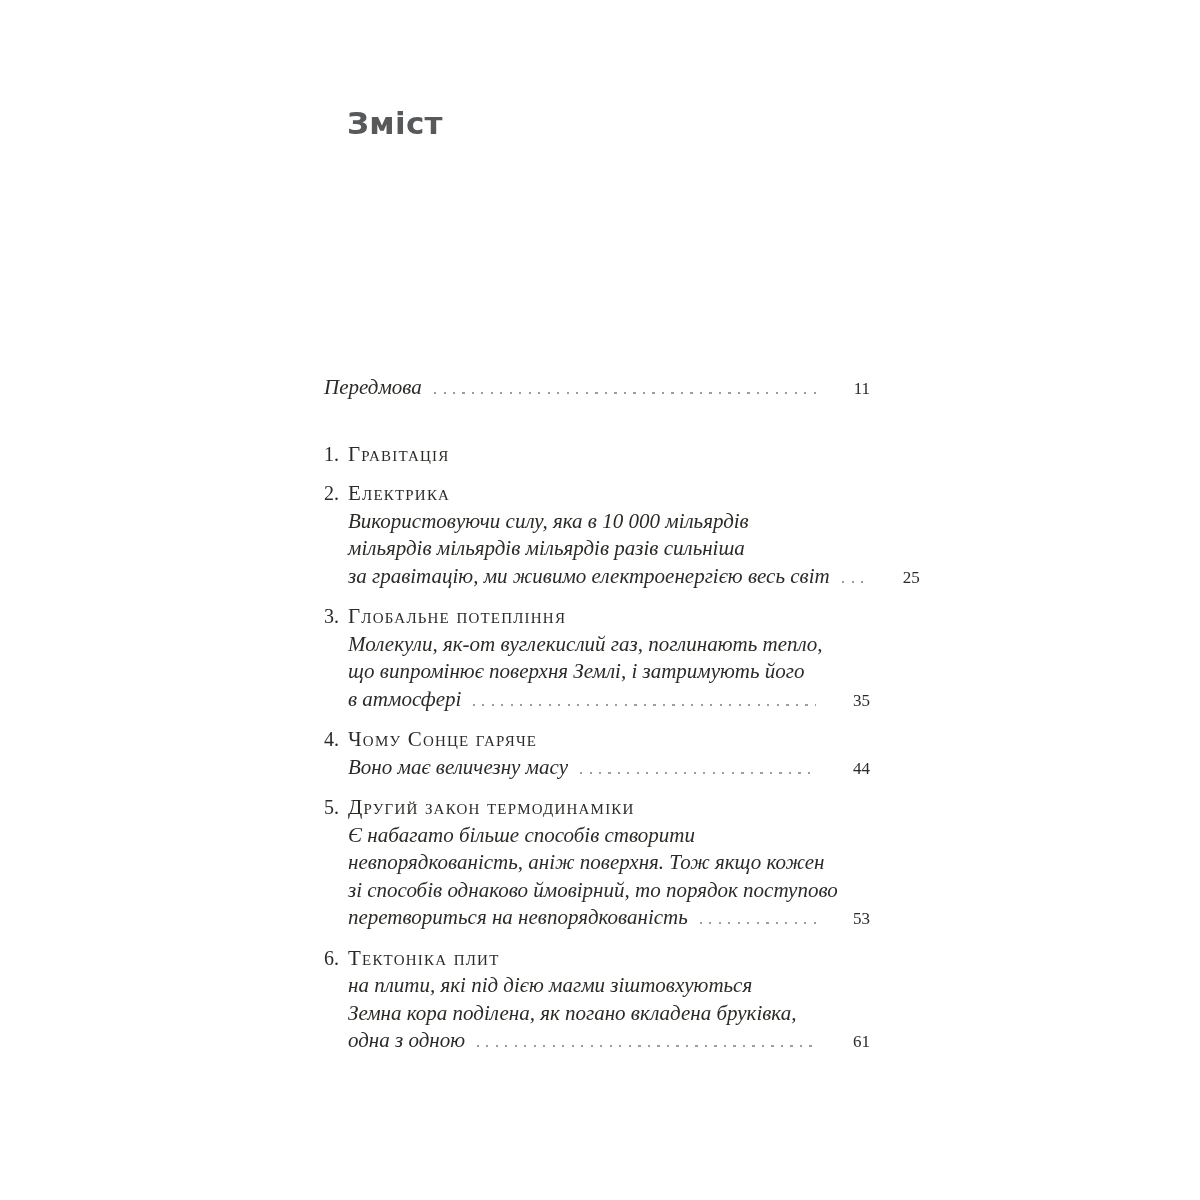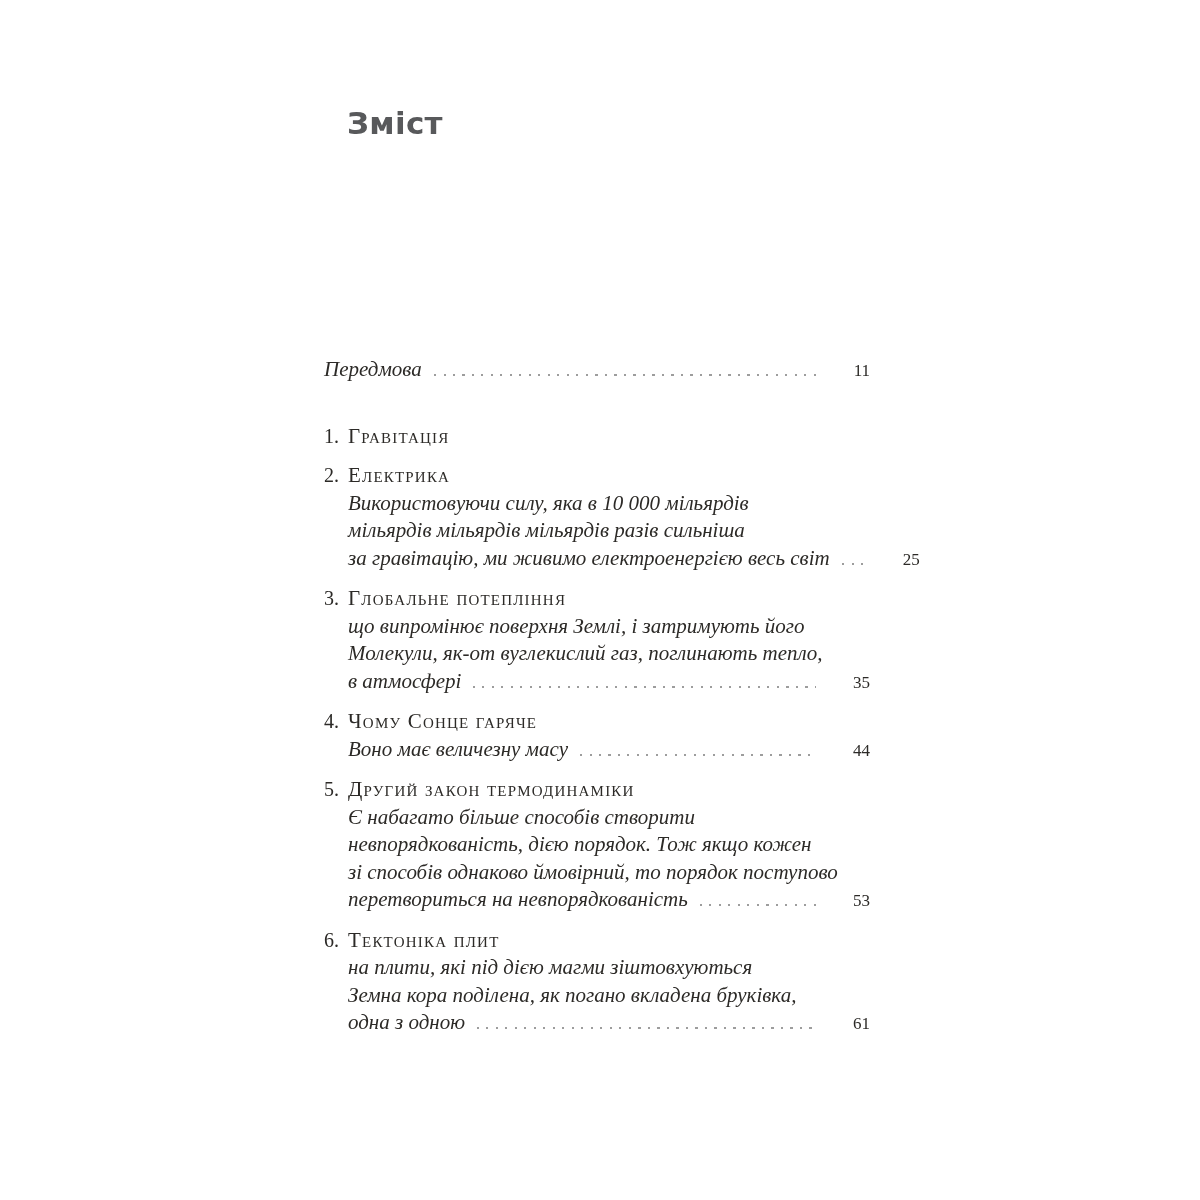--- a/index.html
+++ b/index.html
@@ -23,21 +23,21 @@
     margin: 0;
     font-family: "DejaVu Sans", "Liberation Sans", sans-serif;
     font-weight: bold;
     font-size: 31px;
     line-height: 1;
     color: #58595b;
     letter-spacing: 0.3px;
   }
   .toc {
     position: absolute;
-    top: 356px;
+    top: 374px;
     left: 324px;
     width: 546px;
     font-size: 21px;
     line-height: 27.5px;
   }
   .entry { margin-top: 12px; }
   .entry.preface { margin-top: 0; margin-bottom: 38px; }
   .heading { display: flex; }
   .num {
     flex: none;
@@ -113,24 +113,24 @@
             </div>
           </div>
         </div>
         <div class="entry">
           <div class="heading">
             <span class="num">3.</span>
             <span class="chapter">Глобальне потепління</span>
           </div>
           <div class="sub">
             <div class="line">
-              <span class="subtext">що випромінює поверхня Землі, і затримують його</span>
+              <span class="subtext">Молекули, як-от вуглекислий газ, поглинають тепло,</span>
             </div>
             <div class="line">
-              <span class="subtext">Молекули, як-от вуглекислий газ, поглинають тепло,</span>
+              <span class="subtext">що випромінює поверхня Землі, і затримують його</span>
             </div>
             <div class="line">
               <span class="subtext">в атмосфері</span>
               <span class="leader"></span>
               <span class="pagenum">35</span>
             </div>
           </div>
         </div>
         <div class="entry">
           <div class="heading">
@@ -148,21 +148,21 @@
         <div class="entry">
           <div class="heading">
             <span class="num">5.</span>
             <span class="chapter">Другий закон термодинаміки</span>
           </div>
           <div class="sub">
             <div class="line">
               <span class="subtext">Є набагато більше способів створити</span>
             </div>
             <div class="line">
-              <span class="subtext">невпорядкованість, дією порядок. Тож якщо кожен</span>
+              <span class="subtext">невпорядкованість, аніж поверхня. Тож якщо кожен</span>
             </div>
             <div class="line">
               <span class="subtext">зі способів однаково ймовірний, то порядок поступово</span>
             </div>
             <div class="line">
               <span class="subtext">перетвориться на невпорядкованість</span>
               <span class="leader"></span>
               <span class="pagenum">53</span>
             </div>
           </div>

